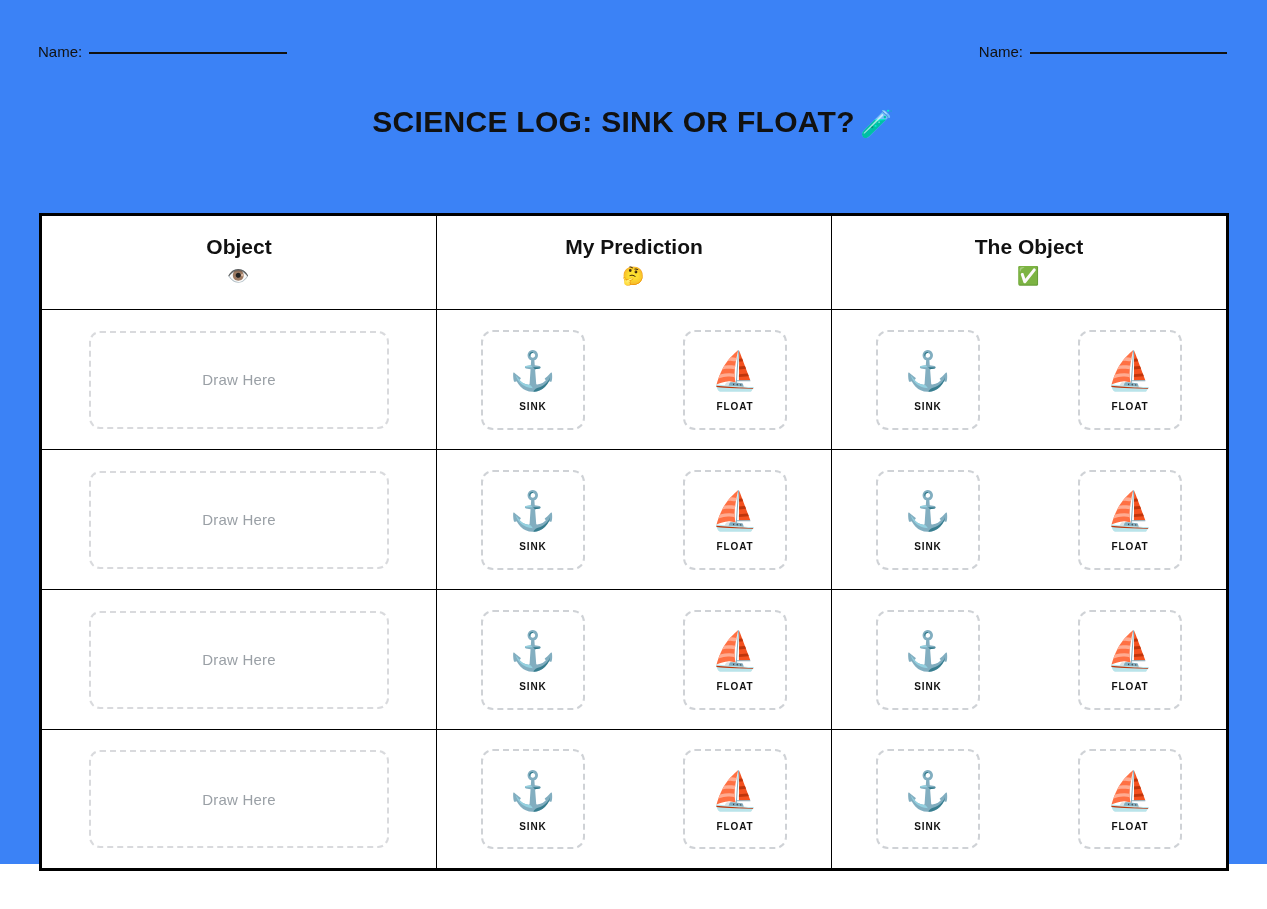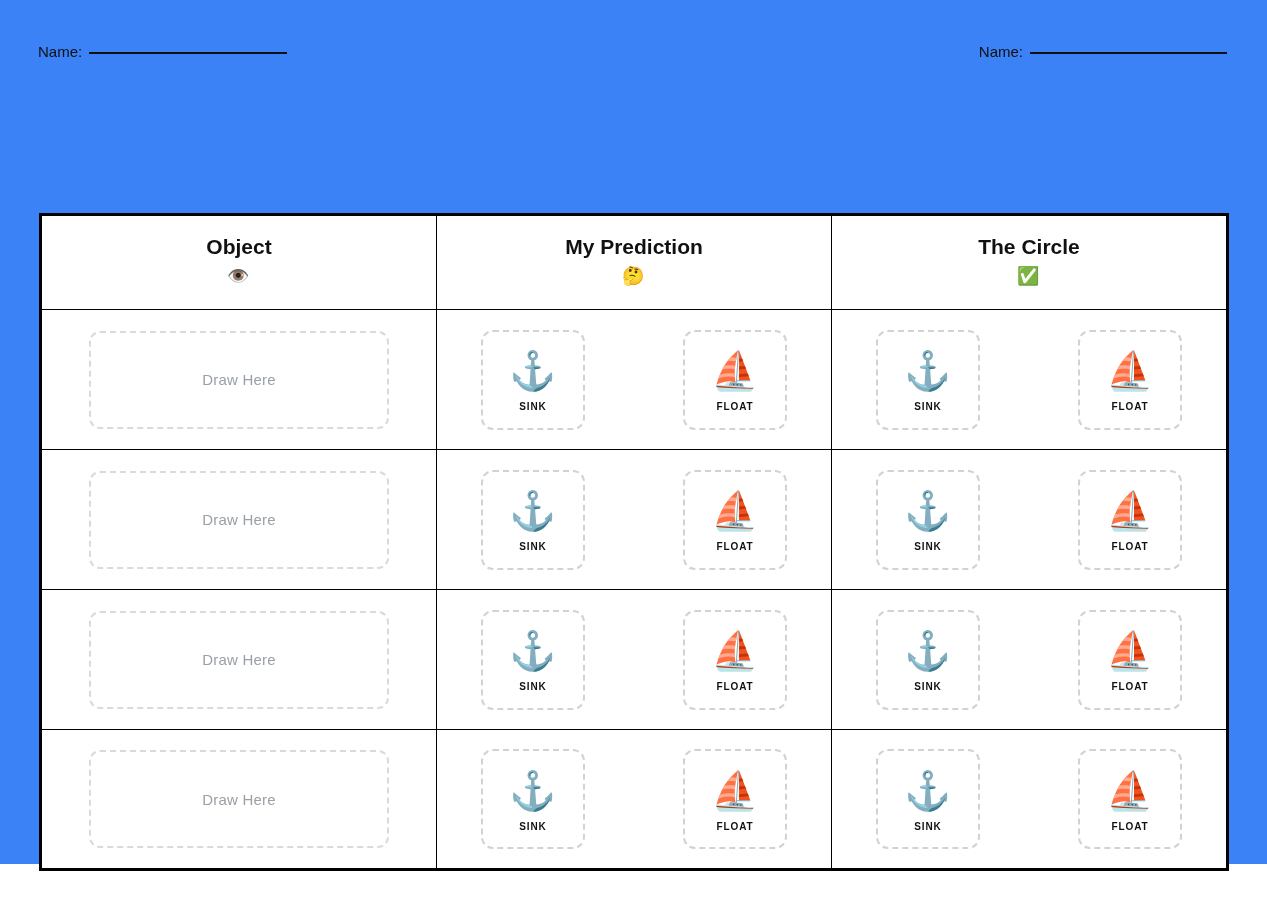--- a/index.html
+++ b/index.html
@@ -205,40 +205,43 @@
     <div class="meta-field">
       <span class="meta-label">Name:</span>
       <span class="meta-rule name-rule"></span>
     </div>
     <div class="meta-field">
       <span class="meta-label">Name:</span>
       <span class="meta-rule date-rule"></span>
     </div>
   </div>
 
+  <div class="title">
+    <span>SCIENCE LOG: SINK OR FLOAT?</span><span class="title-emoji">🧪</span>
+  </div>
 
 
   <table class="log-table">
     <colgroup>
       <col class="c-object">
       <col class="c-predict">
       <col class="c-result">
     </colgroup>
     <thead>
       <tr>
         <th>
           <span class="head-title">Object</span>
           <span class="head-emoji">👁️</span>
         </th>
         <th>
           <span class="head-title">My Prediction</span>
           <span class="head-emoji">🤔</span>
         </th>
         <th>
-          <span class="head-title">The Circle</span>
+          <span class="head-title">The Object</span>
           <span class="head-emoji">✅</span>
         </th>
       </tr>
     </thead>
     <tbody>
 
       <tr>
         <td class="draw-cell">
           <div class="draw-box">
             <span class="draw-text">Draw Here</span>

